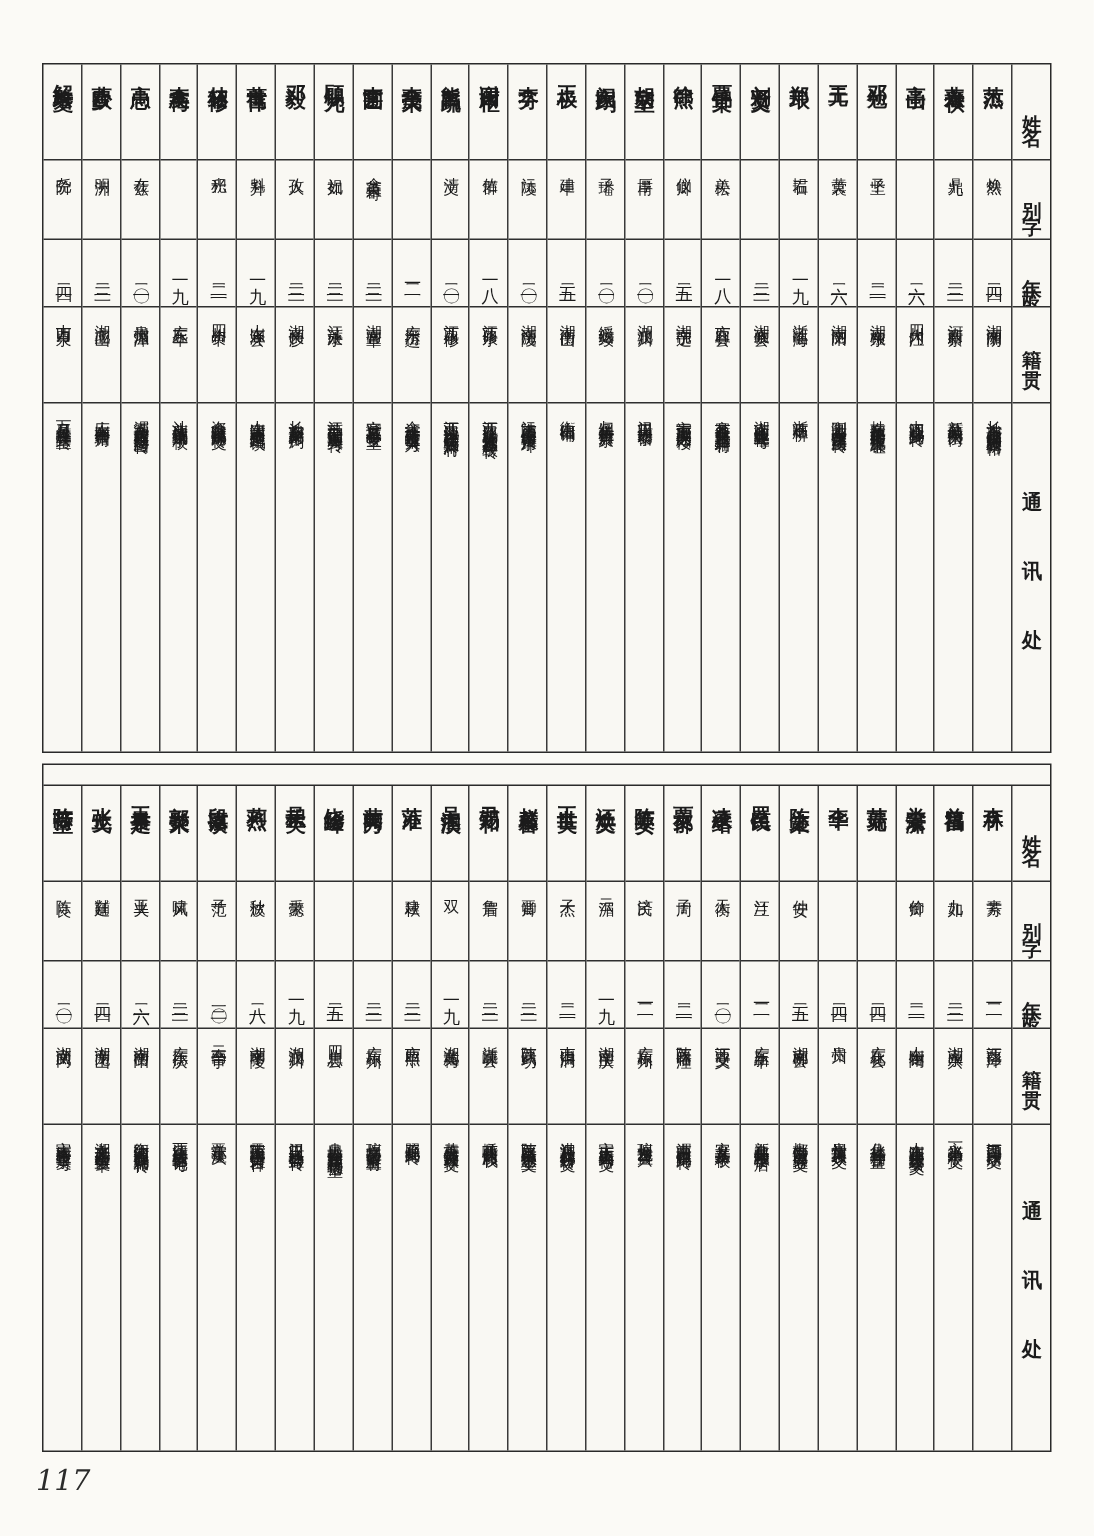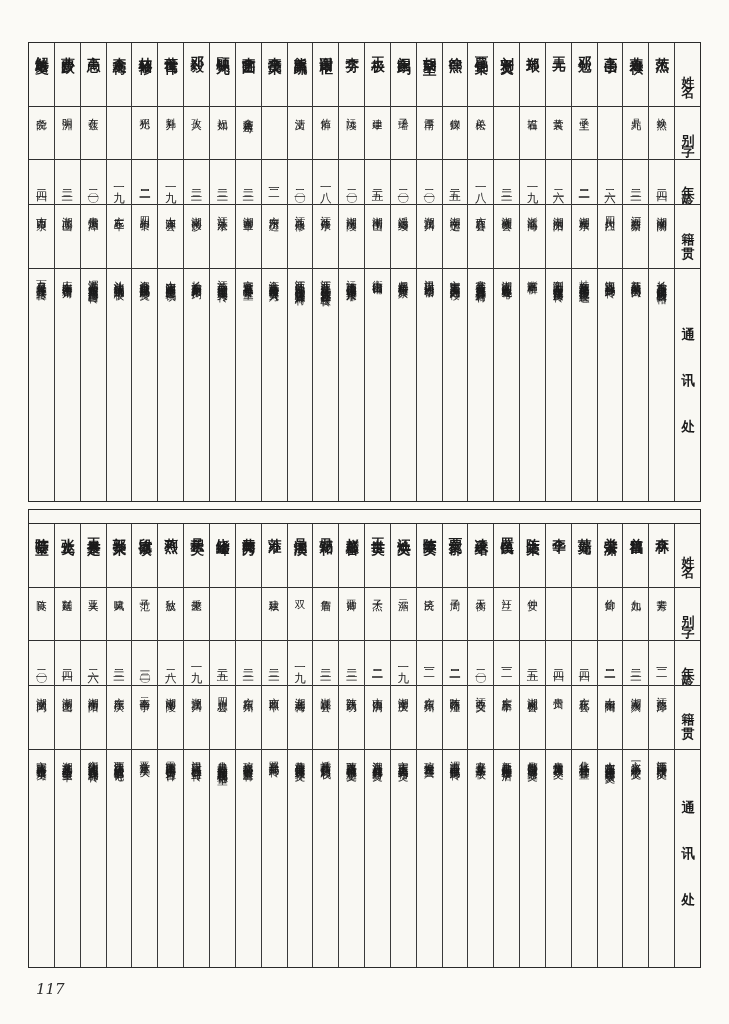--- a/index.html
+++ b/index.html
@@ -53,22 +53,22 @@
   .cell.native {height:64px;font-size:10.5px;}
   .cell.address{flex:1;font-size:10.5px;}
   .cell.address .v{letter-spacing:1px;}
   
   .col.header-col .cell{align-items:center;padding-top:0;font-weight:bold;}
   .col.header-col .v{font-size:13px;letter-spacing:9px;}
   .col.header-col .cell.age .v{letter-spacing:6px;}
   .col.header-col .cell.native .v{letter-spacing:14px;}
   .col.header-col .cell.address .v{letter-spacing:46px;font-size:13.5px;}
   .page-number{
-    position:absolute;left:36px;bottom:26px;
-    font-size:15px;font-style:italic;color:#2b2b2b;
+    position:absolute;left:24px;bottom:26px;
+    font-size:19px;font-style:italic;color:#2b2b2b;
     font-family:"DejaVu Serif","Liberation Serif",serif;
   }
 </style>
 </head>
 <body>
 
 <div class="sheet">
   <div class="frame">
     <section class="dtable first" id="table-0">
 

